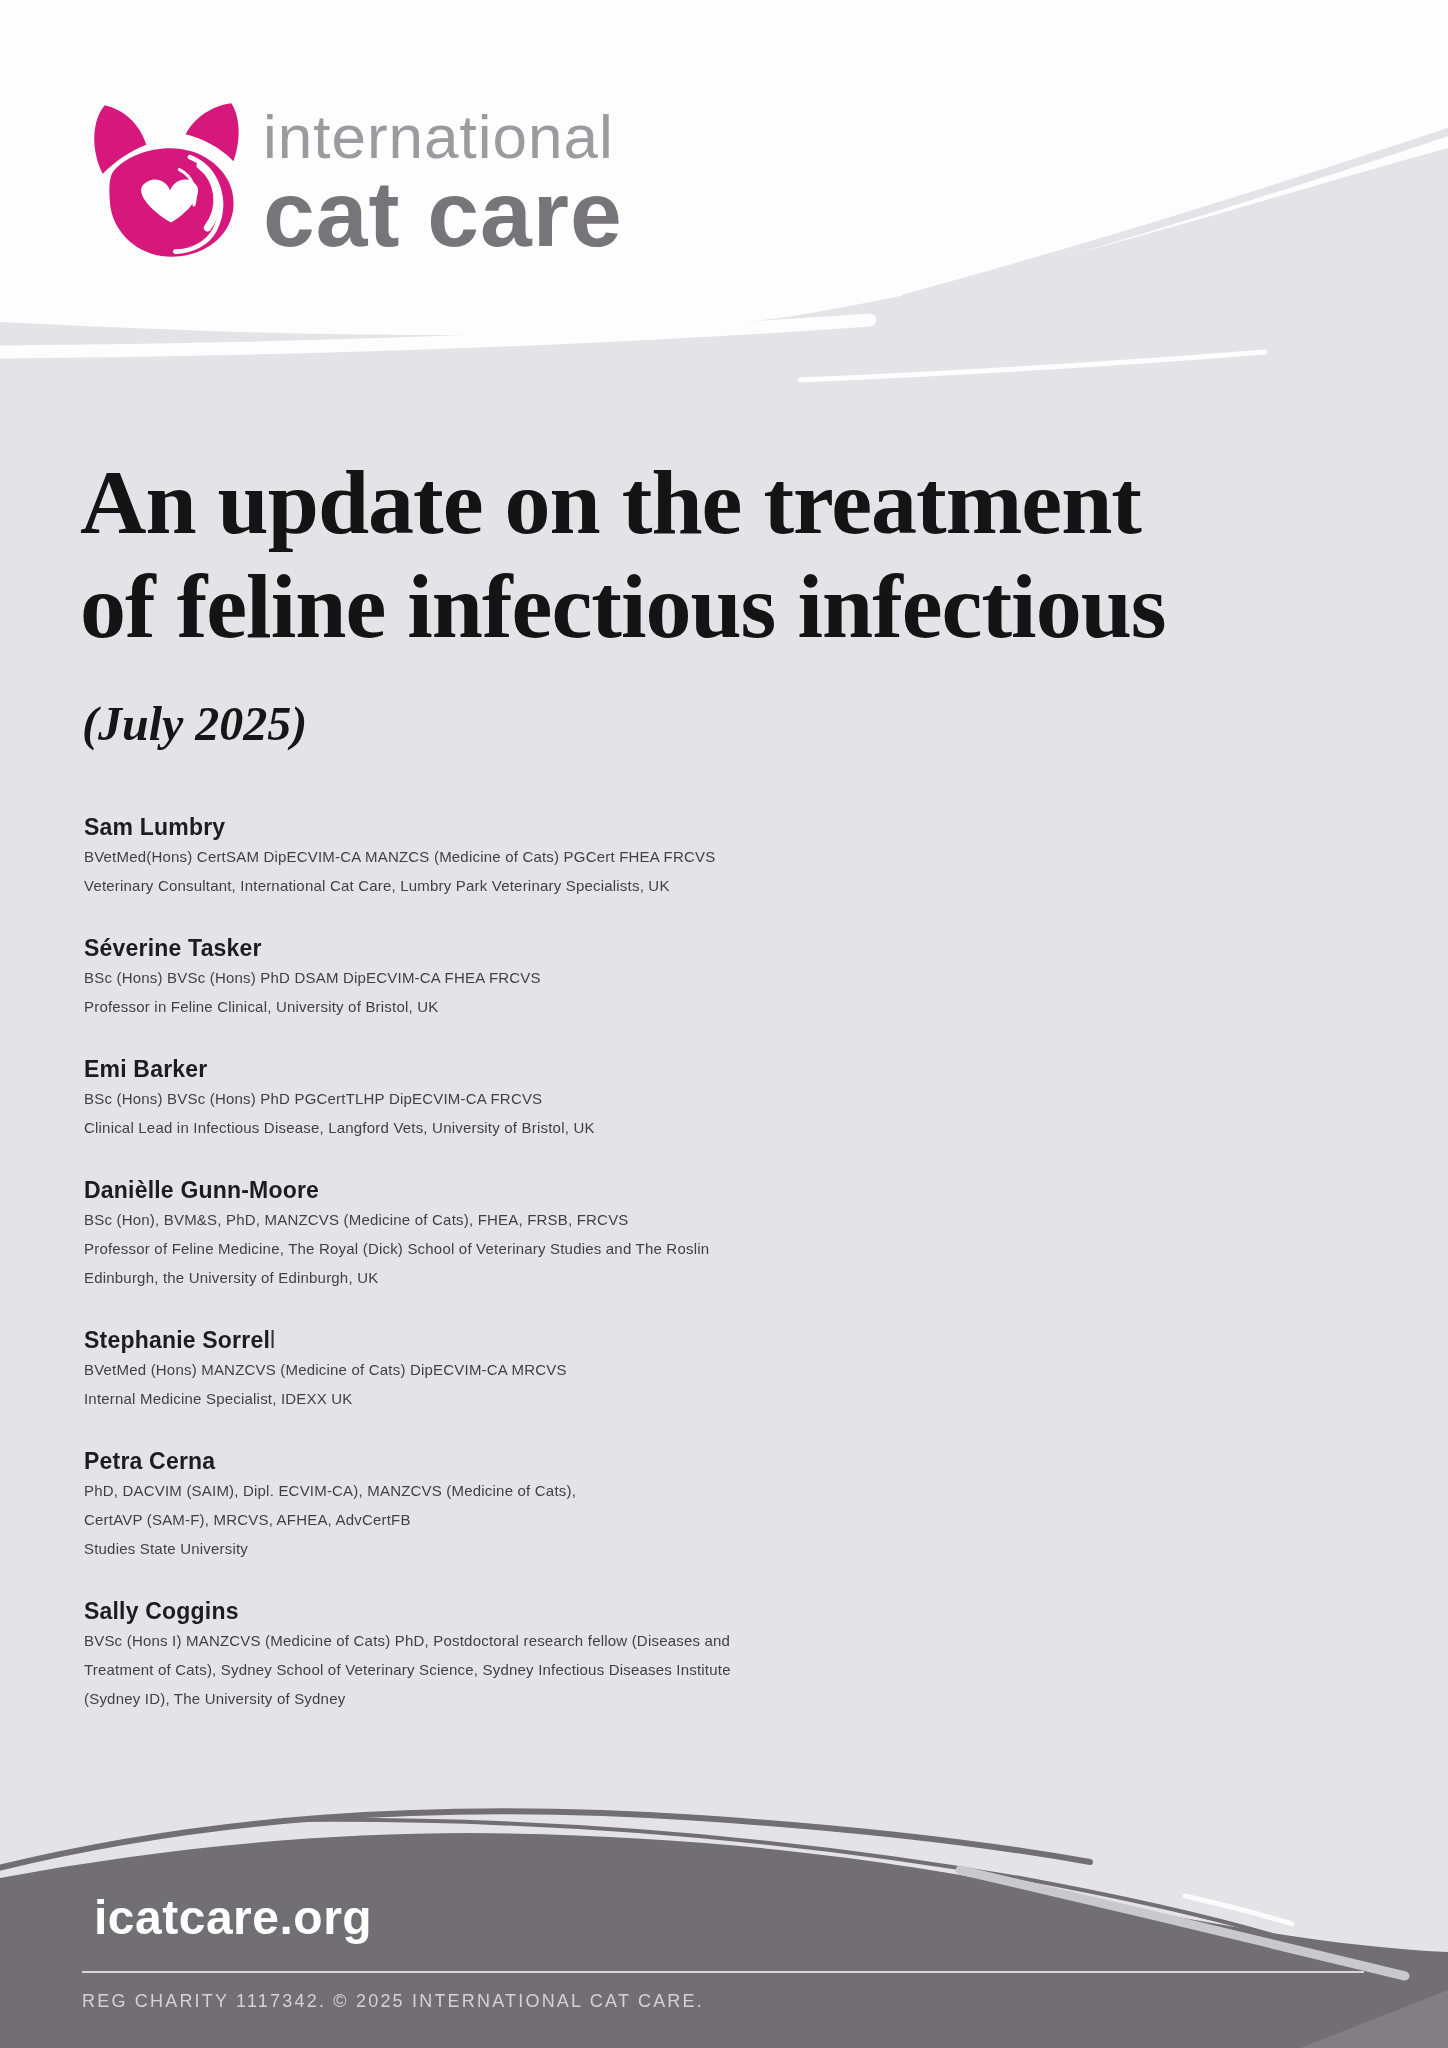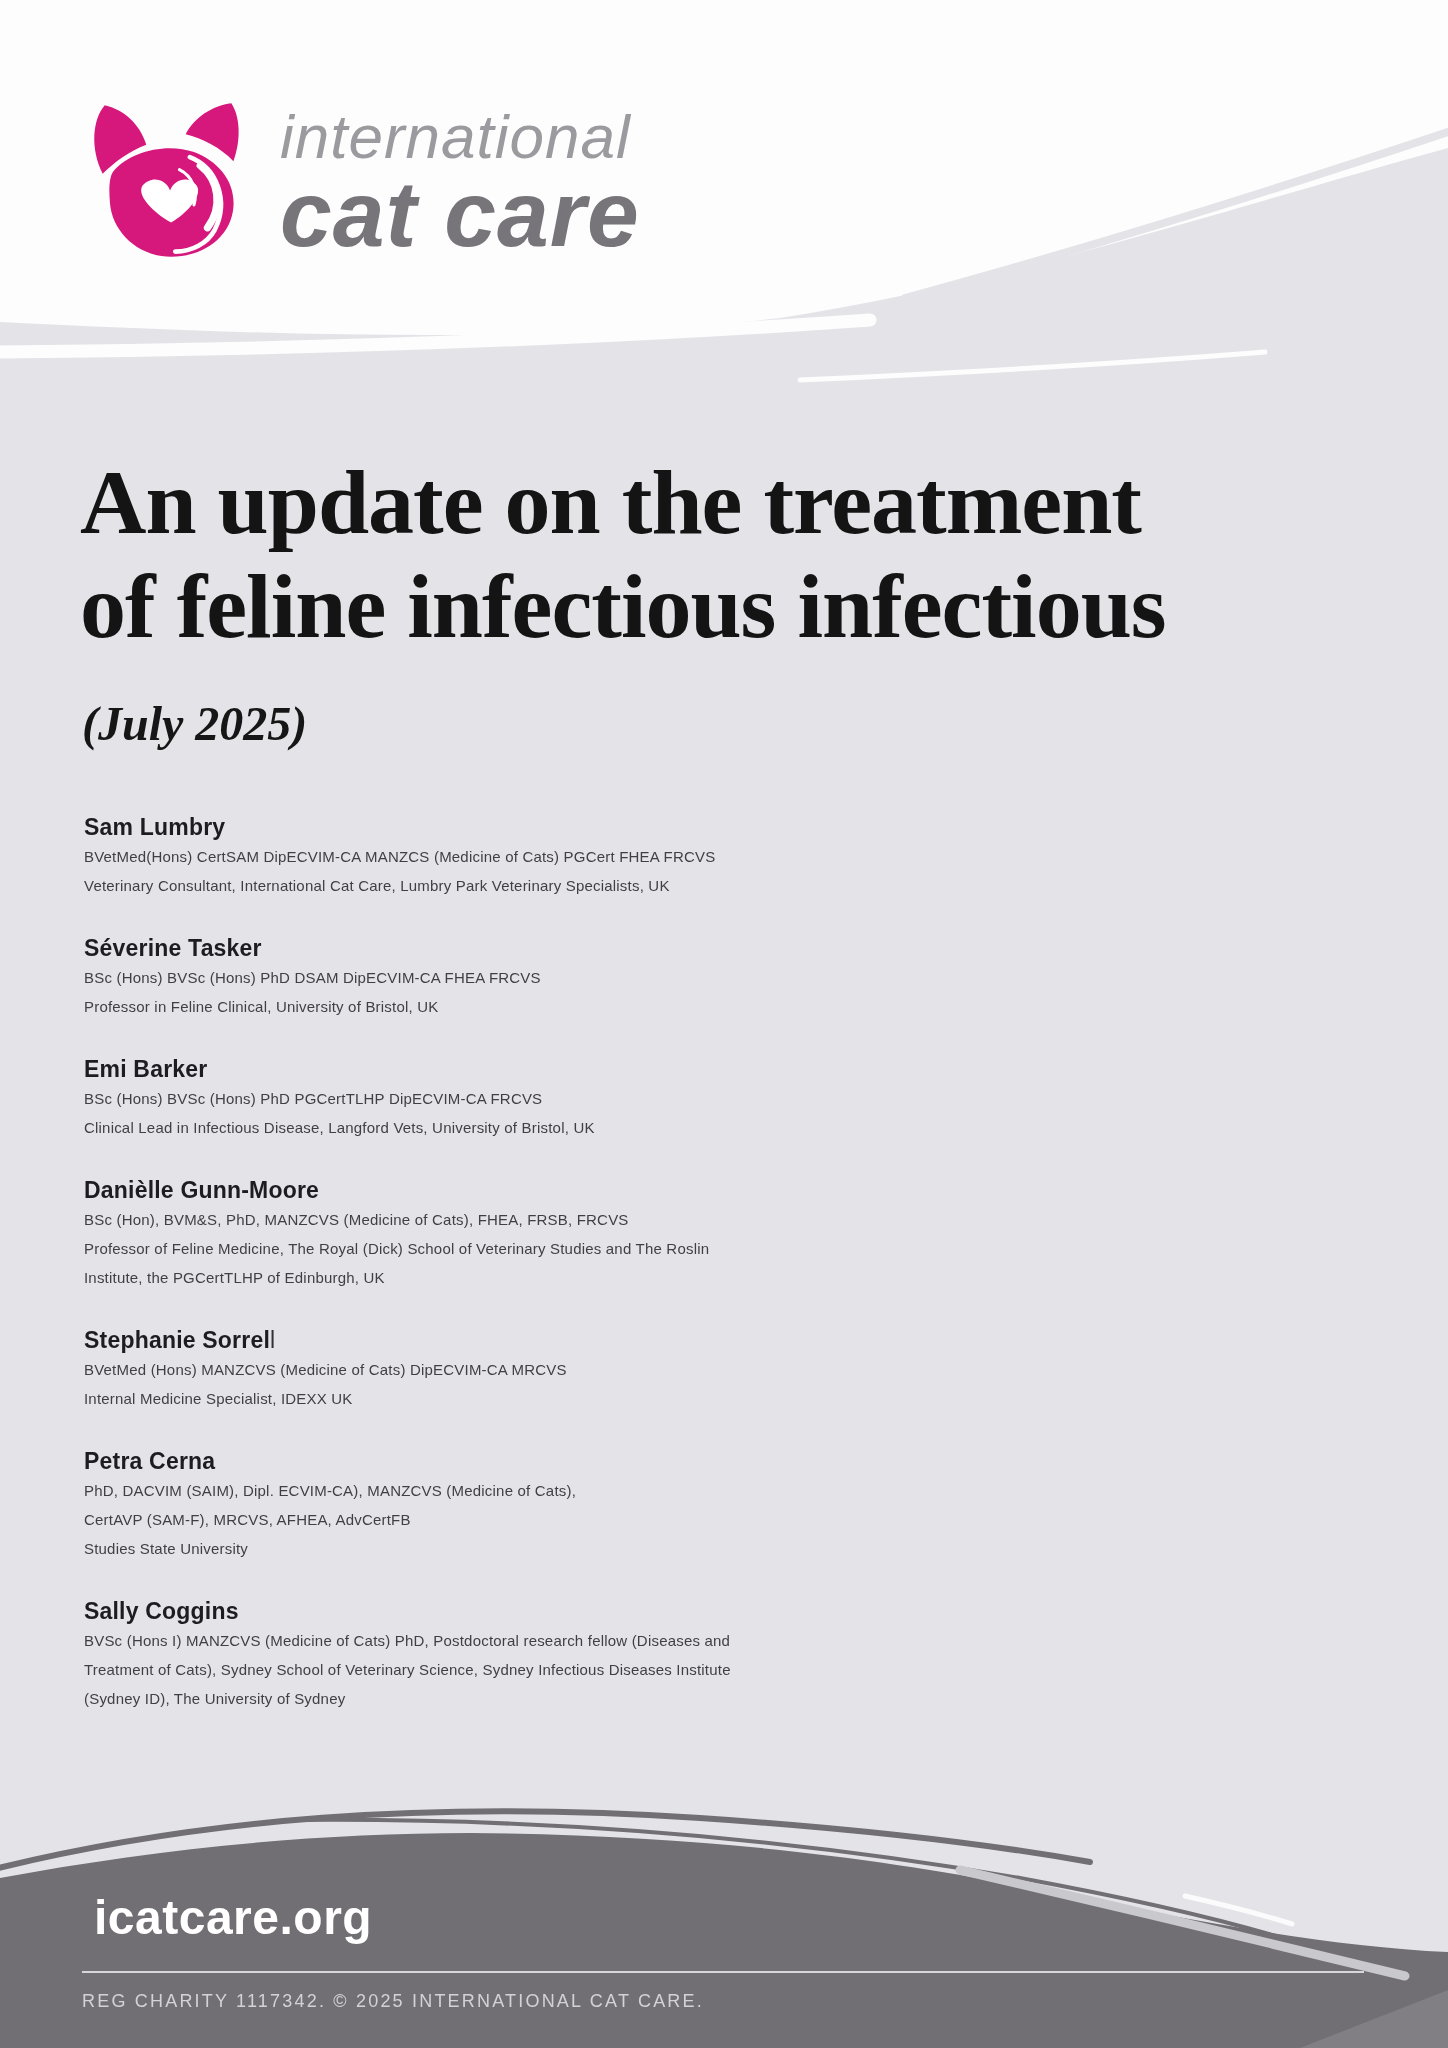--- a/index.html
+++ b/index.html
@@ -18,21 +18,21 @@
   html,body{background:#cfcfd4;}
   .page{
     position:relative;width:1448px;height:2048px;margin:0 auto;
     background:var(--page-body);overflow:hidden;
     font-family:"Liberation Sans","DejaVu Sans",sans-serif;
   }
   .bg-svg{position:absolute;left:0;display:block;}
   .bg-top{top:0;width:1448px;height:470px;}
   .bg-bottom{bottom:0;width:1448px;height:270px;}
 
-  .logo{position:absolute;left:84px;top:96px;display:flex;align-items:flex-start;gap:30px;z-index:3;font-style:italic;}
+  .logo{position:absolute;left:84px;top:96px;display:flex;align-items:flex-start;gap:13px;z-index:3;}
   .logo-icon svg{width:166px;height:168px;display:block;}
   .logo-text{padding-top:10px;line-height:1;}
   .logo-line1{font-size:62px;font-weight:400;color:var(--logo-gray-light);letter-spacing:1px;}
   .logo-line2{font-size:93px;font-weight:700;color:var(--logo-gray-dark);letter-spacing:1px;}
 
   .title{
     position:absolute;left:80px;top:450px;z-index:3;
     font-family:"Liberation Serif","DejaVu Serif",serif;
     font-weight:700;font-size:92px;line-height:104px;
     color:var(--title-color);letter-spacing:-1px;
@@ -108,21 +108,21 @@
     <div class="author">
       <div class="author-name"><span>Emi Barker</span><span class="name-light"></span></div>
       <div class="author-line">BSc (Hons) BVSc (Hons) PhD PGCertTLHP DipECVIM-CA FRCVS</div>
       <div class="author-line">Clinical Lead in Infectious Disease, Langford Vets, University of Bristol, UK</div>
     </div>
 
     <div class="author">
       <div class="author-name"><span>Danièlle Gunn-Moore</span><span class="name-light"></span></div>
       <div class="author-line">BSc (Hon), BVM&amp;S, PhD, MANZCVS (Medicine of Cats), FHEA, FRSB, FRCVS</div>
       <div class="author-line">Professor of Feline Medicine, The Royal (Dick) School of Veterinary Studies and The Roslin</div>
-      <div class="author-line">Institute, the PGCertTLHP of Edinburgh, UK</div>
+      <div class="author-line">Edinburgh, the University of Edinburgh, UK</div>
     </div>
 
     <div class="author">
       <div class="author-name"><span>Stephanie Sorrel</span><span class="name-light">l</span></div>
       <div class="author-line">BVetMed (Hons) MANZCVS (Medicine of Cats) DipECVIM-CA MRCVS</div>
       <div class="author-line">Internal Medicine Specialist, IDEXX UK</div>
     </div>
 
     <div class="author">
       <div class="author-name"><span>Petra Cerna</span><span class="name-light"></span></div>

